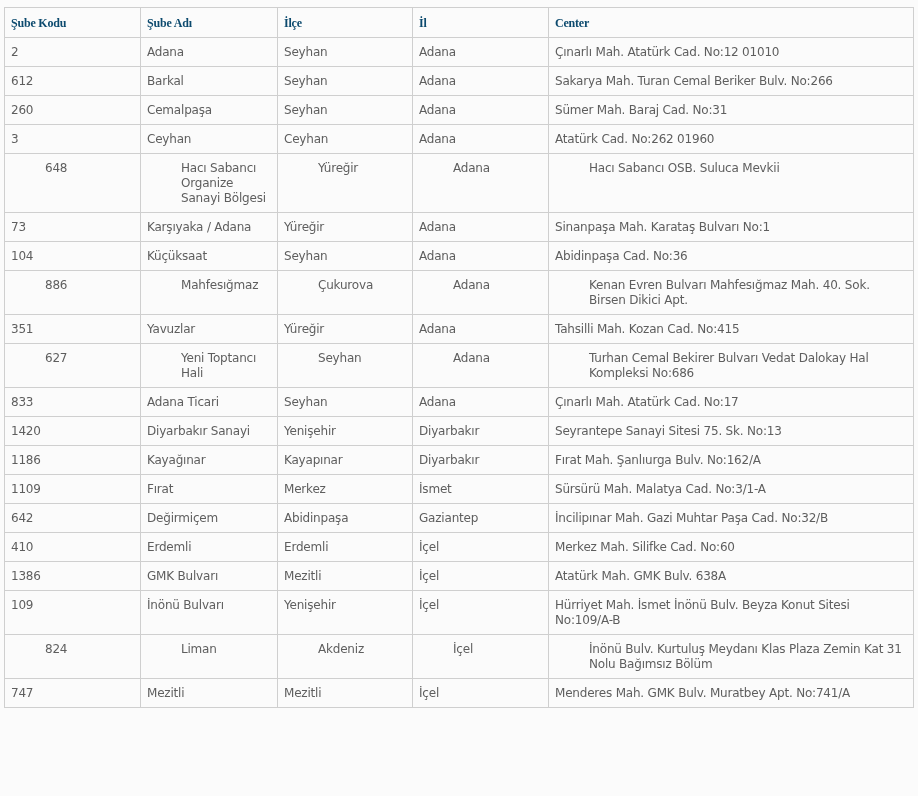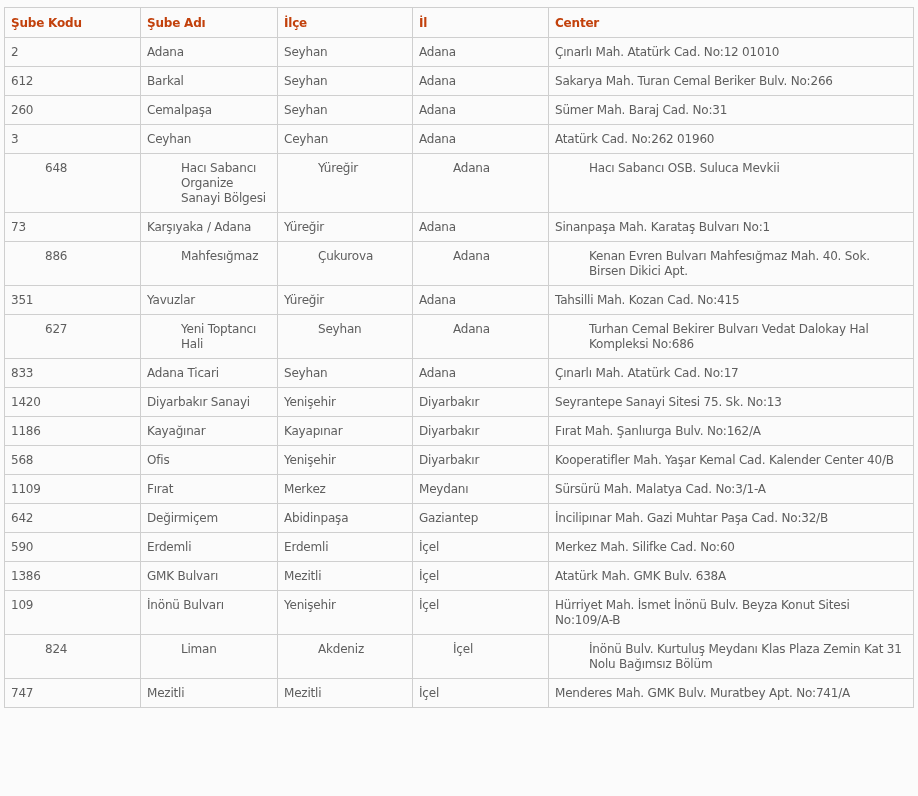--- a/index.html
+++ b/index.html
@@ -33,23 +33,24 @@
   col.c5 { width: 365px; }
   th, td {
     border: 1px solid #cfcfcf;
     text-align: left;
     vertical-align: top;
     padding: 7px 6px 6px 6px;
     line-height: 15px;
   }
   th {
     font-weight: bold;
-    color: #c2410c;
+    color: #0c4a6e;
     height: 14px;
     padding-top: 8px;
+    font-family: Liberation Serif, serif;
   }
   td {
     font-weight: normal;
     color: #5e5e5e;
   }
   tr.single td { height: 14px; }
   tr.double td { height: 29px; padding-left: 40px; }
 </style>
 </head>
 <body>
@@ -108,20 +109,27 @@
           <td>Adana</td>
           <td>Hacı Sabancı OSB. Suluca Mevkii</td>
         </tr>
         <tr class="single">
           <td>73</td>
           <td>Karşıyaka / Adana</td>
           <td>Yüreğir</td>
           <td>Adana</td>
           <td>Sinanpaşa Mah. Karataş Bulvarı No:1</td>
         </tr>
+        <tr class="single">
+          <td>104</td>
+          <td>Küçüksaat</td>
+          <td>Seyhan</td>
+          <td>Adana</td>
+          <td>Abidinpaşa Cad. No:36</td>
+        </tr>
         <tr class="double">
           <td>886</td>
           <td>Mahfesığmaz</td>
           <td>Çukurova</td>
           <td>Adana</td>
           <td>Kenan Evren Bulvarı Mahfesığmaz Mah. 40. Sok. Birsen Dikici Apt.</td>
         </tr>
         <tr class="single">
           <td>351</td>
           <td>Yavuzlar</td>
@@ -151,42 +159,35 @@
           <td>Seyrantepe Sanayi Sitesi 75. Sk. No:13</td>
         </tr>
         <tr class="single">
           <td>1186</td>
           <td>Kayağınar</td>
           <td>Kayapınar</td>
           <td>Diyarbakır</td>
           <td>Fırat Mah. Şanlıurga Bulv. No:162/A</td>
         </tr>
         <tr class="single">
-          <td>568</td>
-          <td>Ofis</td>
-          <td>Yenişehir</td>
-          <td>Diyarbakır</td>
-          <td>Kooperatifler Mah. Yaşar Kemal Cad. Kalender Center 40/B</td>
-        </tr>
-        <tr class="single">
           <td>1109</td>
           <td>Fırat</td>
           <td>Merkez</td>
-          <td>Meydanı</td>
+          <td>İsmet</td>
           <td>Sürsürü Mah. Malatya Cad. No:3/1-A</td>
         </tr>
         <tr class="single">
           <td>642</td>
           <td>Değirmiçem</td>
           <td>Abidinpaşa</td>
           <td>Gaziantep</td>
           <td>İncilipınar Mah. Gazi Muhtar Paşa Cad. No:32/B</td>
         </tr>
         <tr class="single">
-          <td>590</td>
+          <td>410</td>
           <td>Erdemli</td>
           <td>Erdemli</td>
           <td>İçel</td>
           <td>Merkez Mah. Silifke Cad. No:60</td>
         </tr>
         <tr class="single">
           <td>1386</td>
           <td>GMK Bulvarı</td>
           <td>Mezitli</td>
           <td>İçel</td>

